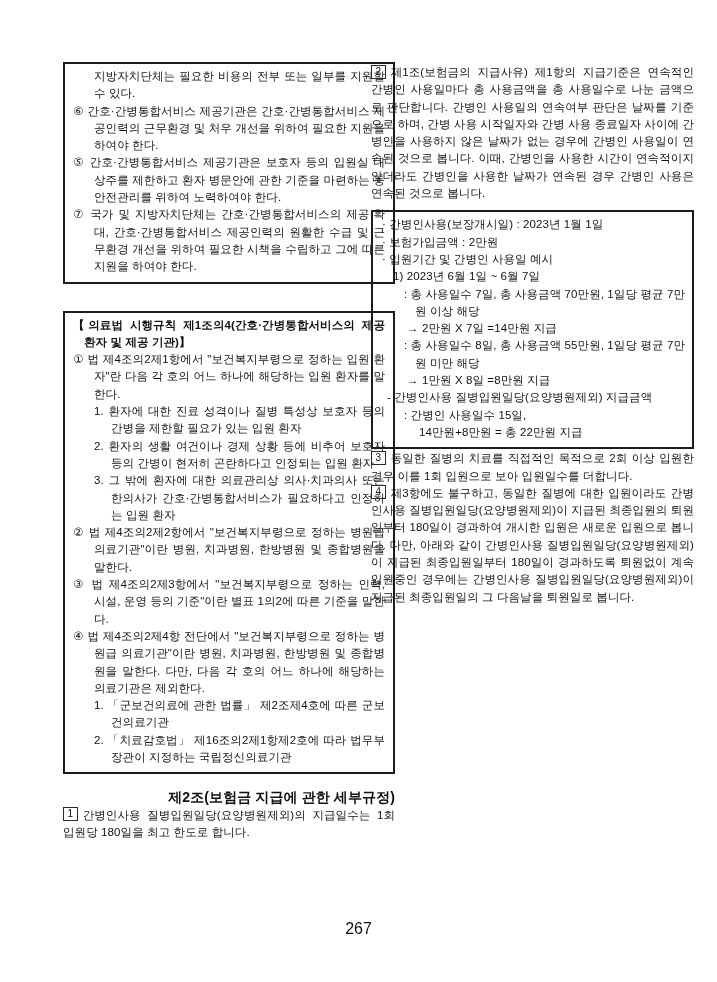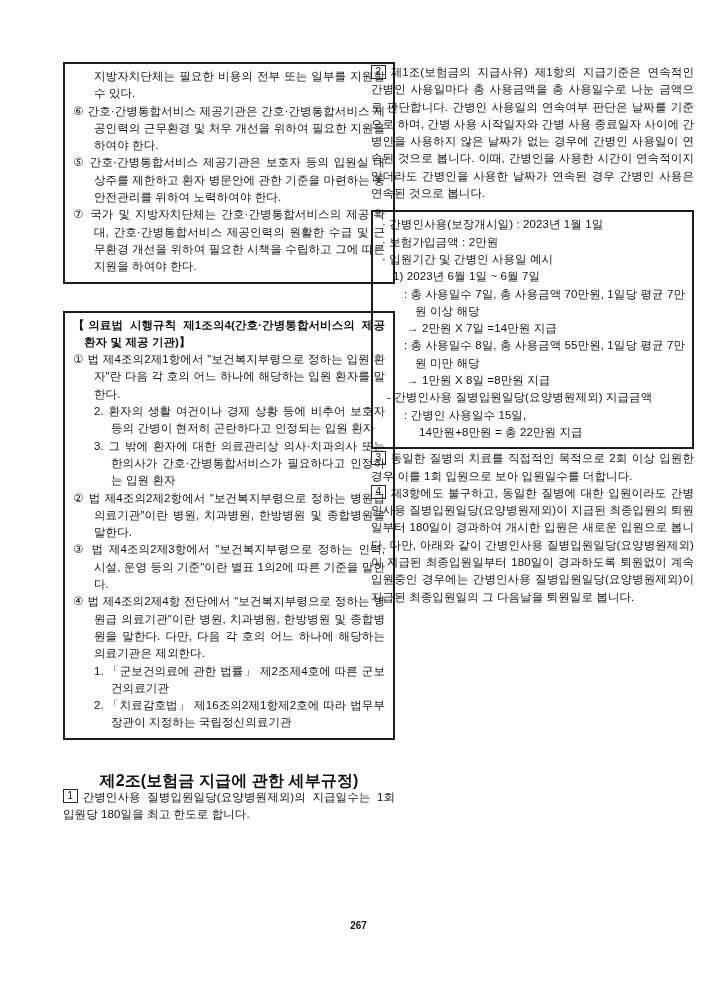--- a/index.html
+++ b/index.html
@@ -28,21 +28,21 @@
     background: #fff;
   }
   .lawbox.second { margin-top: 27px; }
 
   .box-title { font-weight: 700; padding-left: 11px; text-indent: -11px; }
 
   .cont-para { padding-left: 21px; }
   .hang1 { padding-left: 21px; text-indent: -21px; }
   .hang-sub { padding-left: 38px; text-indent: -17px; }
 
-  .article-heading { font-weight: 700; font-size: 16px; margin-top: 32px; text-align: center; }
+  .article-heading { font-weight: 700; font-size: 14px; margin-top: 15px; text-align: right; }
 
   .clause { margin-top: 0; }
   .clause.gap { margin-top: 1px; }
   .numbox {
     display: inline-block;
     border: 1px solid #2a2a2a;
     font-size: 10px;
     line-height: 11px;
     padding: 0 3.5px 1px 3.5px;
     margin-right: 5px;
@@ -61,41 +61,42 @@
   .cl-num   { padding-left: 27px; text-indent: -14px; }
   .cl-colon { padding-left: 35px; text-indent: -11px; }
   .cl-arrow { padding-left: 41px; text-indent: -14px; }
   .cl-cont  { padding-left: 39px; }
 
   .page-number {
     position: absolute;
     left: 0; right: 0;
     top: 920px;
     text-align: center;
-    font-weight: 700;
-    font-size: 10px;
+    font-weight: 400;
+    font-size: 16px;
   }
 </style>
 </head>
 <body>
 
 <div class="page">
 
   <div class="col col-left">
 
     <div class="lawbox">
       <div class="cont-para">지방자치단체는 필요한 비용의 전부 또는 일부를 지원할 수 있다.</div>
       <div class="hang1">⑥ 간호·간병통합서비스 제공기관은 간호·간병통합서비스 제공인력의 근무환경 및 처우 개선을 위하여 필요한 지원을 하여야 한다.</div>
       <div class="hang1">⑤ 간호·간병통합서비스 제공기관은 보호자 등의 입원실 내 상주를 제한하고 환자 병문안에 관한 기준을 마련하는 등 안전관리를 위하여 노력하여야 한다.</div>
       <div class="hang1">⑦ 국가 및 지방자치단체는 간호·간병통합서비스의 제공·확대, 간호·간병통합서비스 제공인력의 원활한 수급 및 근무환경 개선을 위하여 필요한 시책을 수립하고 그에 따른 지원을 하여야 한다.</div>
     </div>
 
     <div class="lawbox second">
       <div class="box-title">【의료법 시행규칙 제1조의4(간호·간병통합서비스의 제공 환자 및 제공 기관)】</div>
       <div class="hang1">① 법 제4조의2제1항에서 "보건복지부령으로 정하는 입원 환자"란 다음 각 호의 어느 하나에 해당하는 입원 환자를 말한다.</div>
+      <div class="hang-sub">1. 환자에 대한 진료 성격이나 질병 특성상 보호자 등의 간병을 제한할 필요가 있는 입원 환자</div>
       <div class="hang-sub">2. 환자의 생활 여건이나 경제 상황 등에 비추어 보호자 등의 간병이 현저히 곤란하다고 인정되는 입원 환자</div>
       <div class="hang-sub">3. 그 밖에 환자에 대한 의료관리상 의사·치과의사 또는 한의사가 간호·간병통합서비스가 필요하다고 인정하는 입원 환자</div>
       <div class="hang1">② 법 제4조의2제2항에서 "보건복지부령으로 정하는 병원급 의료기관"이란 병원, 치과병원, 한방병원 및 종합병원을 말한다.</div>
       <div class="hang1">③ 법 제4조의2제3항에서 "보건복지부령으로 정하는 인력, 시설, 운영 등의 기준"이란 별표 1의2에 따른 기준을 말한다.</div>
       <div class="hang1">④ 법 제4조의2제4항 전단에서 "보건복지부령으로 정하는 병원급 의료기관"이란 병원, 치과병원, 한방병원 및 종합병원을 말한다. 다만, 다음 각 호의 어느 하나에 해당하는 의료기관은 제외한다.</div>
       <div class="hang-sub">1. 「군보건의료에 관한 법률」 제2조제4호에 따른 군보건의료기관</div>
       <div class="hang-sub">2. 「치료감호법」 제16조의2제1항제2호에 따라 법무부장관이 지정하는 국립정신의료기관</div>
     </div>
 
     <div class="article-heading">제2조(보험금 지급에 관한 세부규정)</div>

